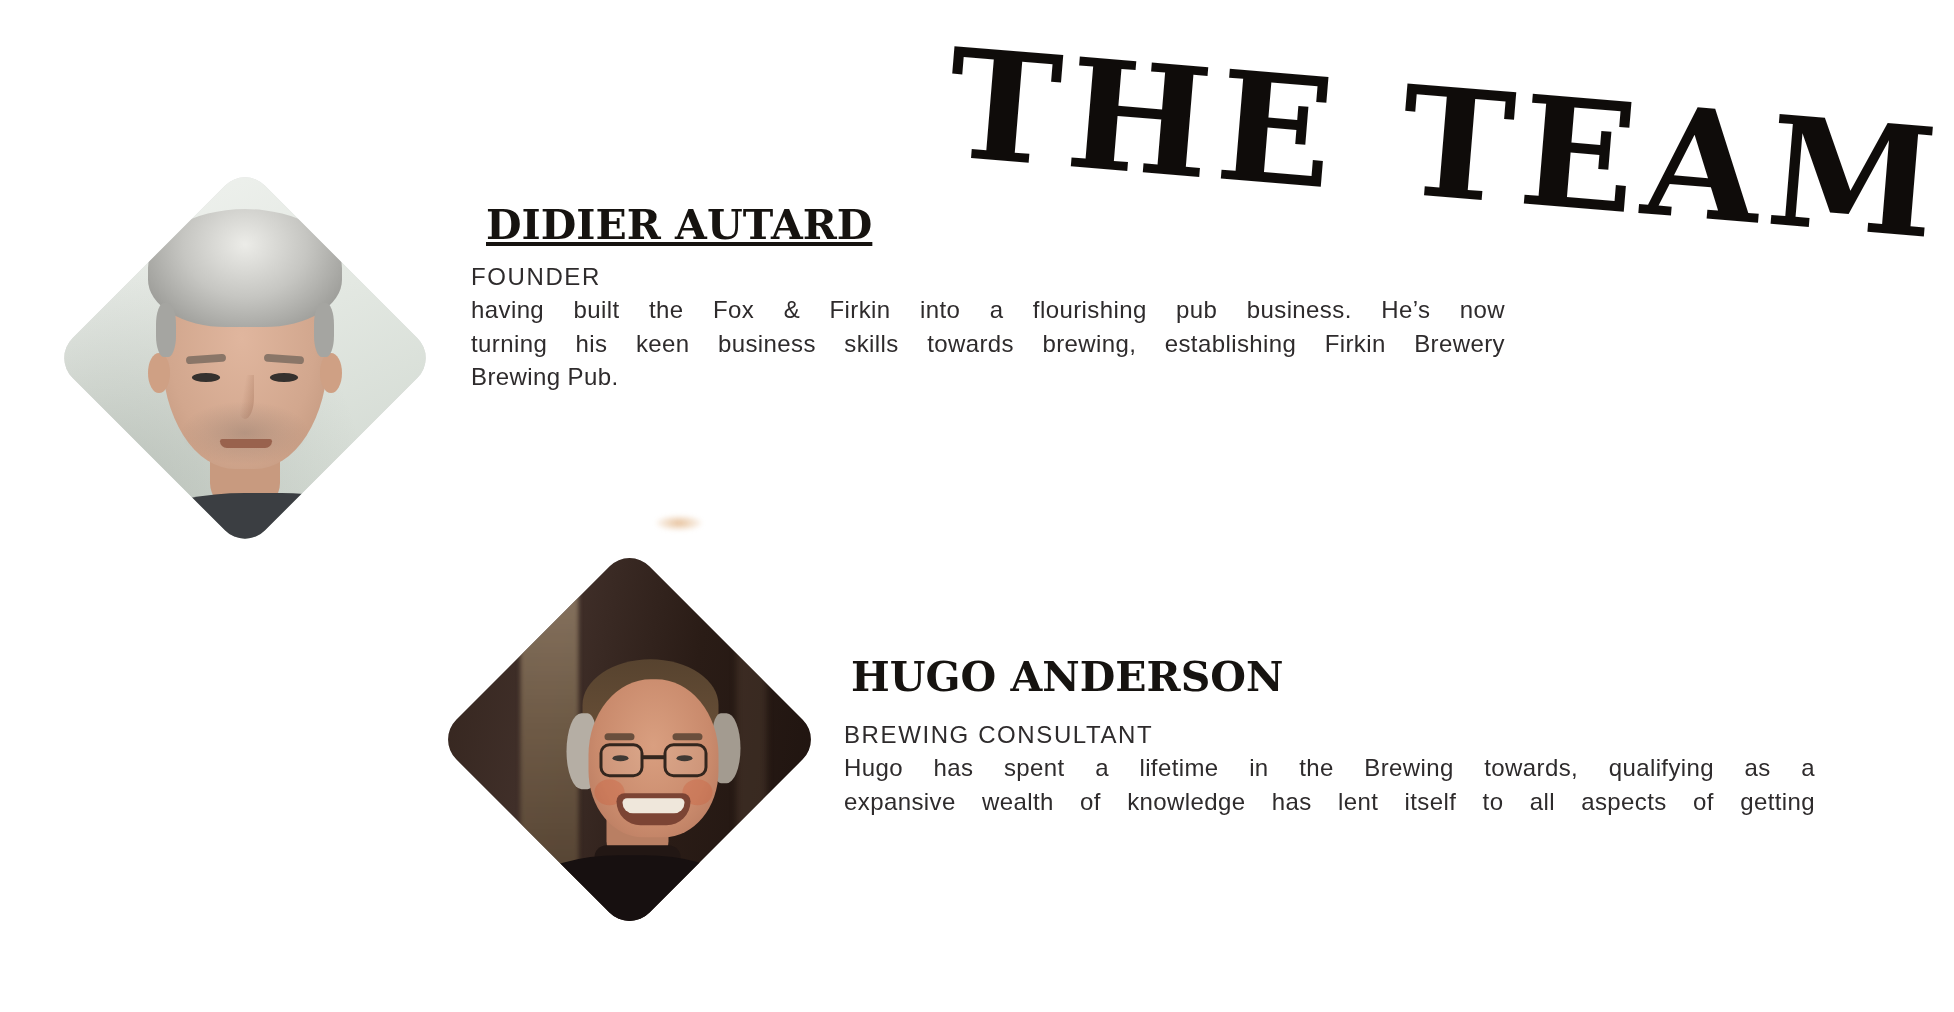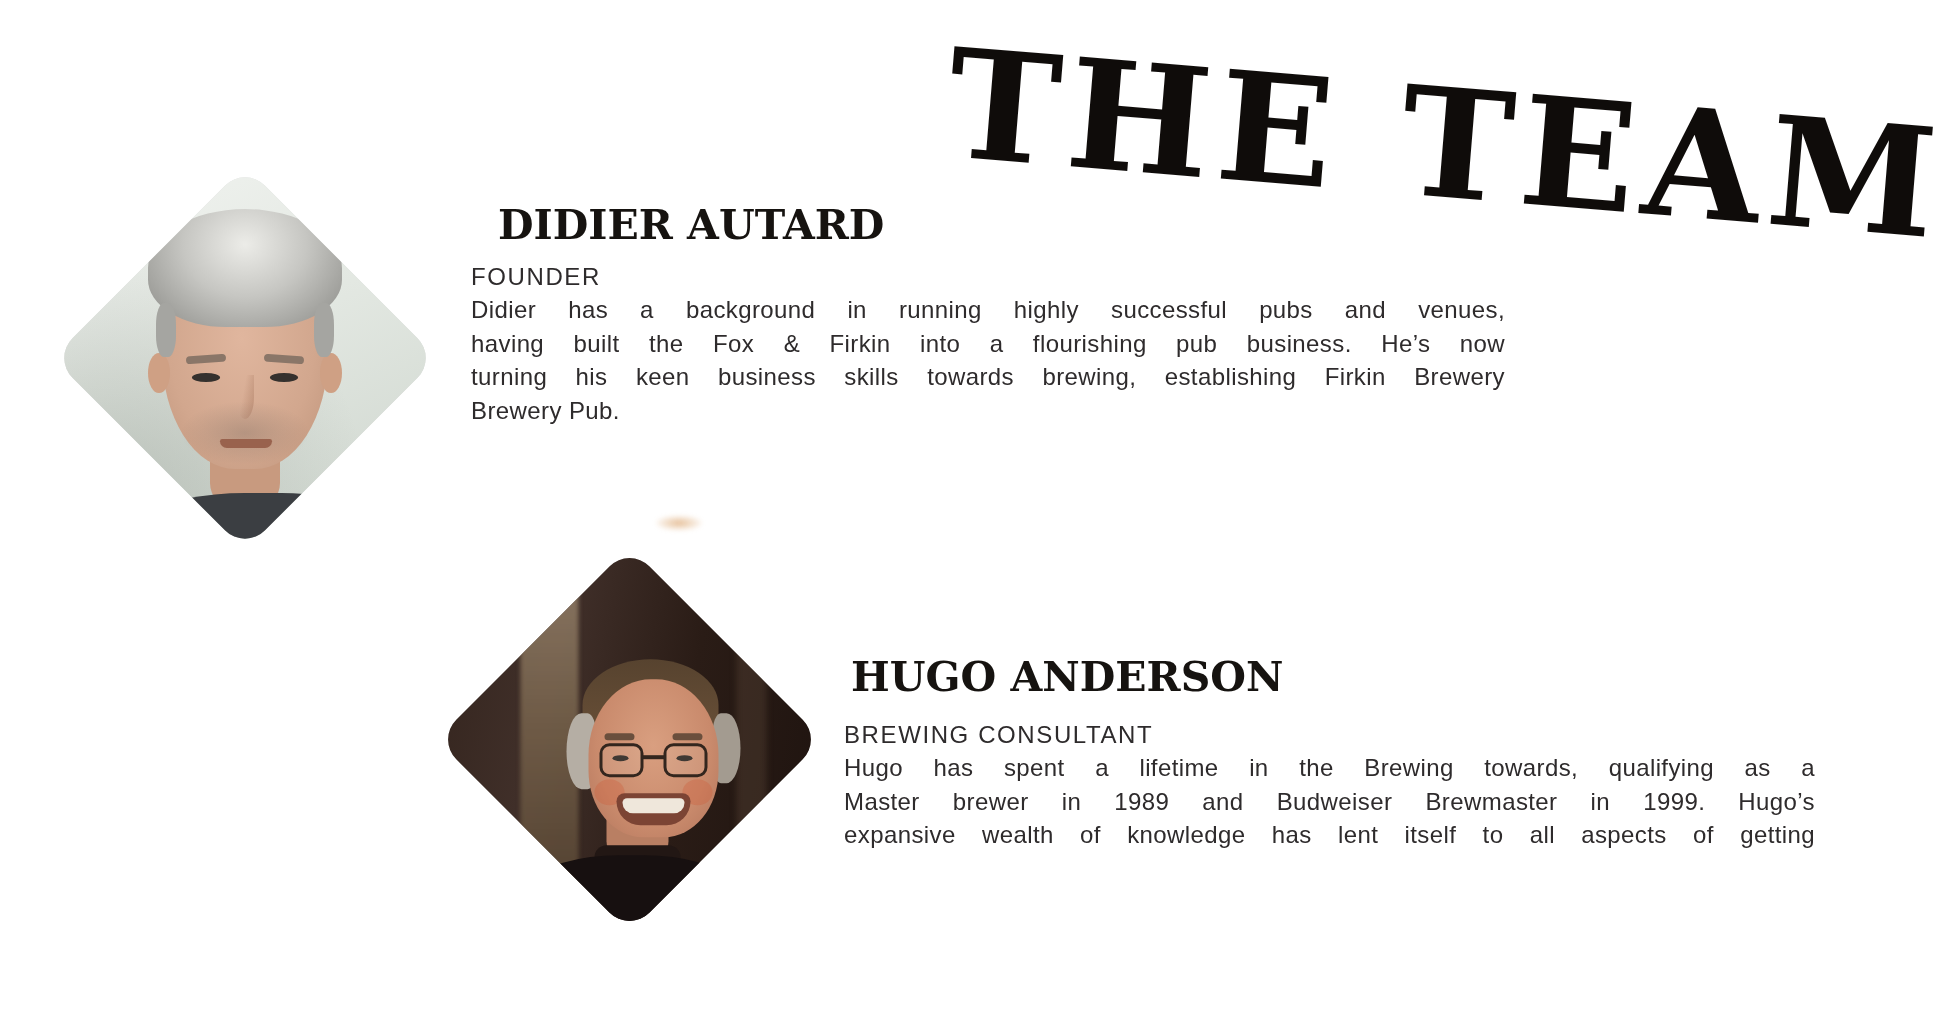--- a/index.html
+++ b/index.html
@@ -14,21 +14,21 @@
     font-family:"DejaVu Serif",serif;font-weight:700;
     font-size:151px;line-height:1;letter-spacing:8px;color:#0f0c0a;
     white-space:nowrap;transform:rotate(4.7deg);transform-origin:0 50%;
   }
 
   
   .member-name{
     position:absolute;font-family:"DejaVu Serif",serif;font-weight:700;
     font-size:41px;line-height:1.2;color:#161310;white-space:nowrap;
   }
-  .n1{left:498px;top:201px;}
+  .n1{left:486px;top:201px;text-decoration:underline;}
   .n2{left:843px;top:653px;margin-left:8px;}
 
   .member-text{
     position:absolute;font-size:24px;line-height:33.4px;color:#2e2b2c;letter-spacing:0.4px;
   }
   .t1{left:471px;top:260px;width:1034px;}
   .t2{left:844px;top:718px;width:971px;}
   .role{letter-spacing:1.6px;}
   .bio-line{min-height:33.4px;}
   .bio-line.jline{text-align:justify;text-align-last:justify;}
@@ -136,24 +136,23 @@
         <div class="pd-eye-r"></div>
         <div class="pd-nose"></div>
         <div class="pd-mouth"></div>
         <div class="pd-shirt"></div>
       </div>
     </div>
     <div class="member-name n1">DIDIER AUTARD</div>
     <div class="member-text t1">
       <div class="role">FOUNDER</div>
       <div class="bio">
-          <div class="bio-line jline">Didier has a background in running highly successful pubs and venues,</div>
           <div class="bio-line jline">having built the Fox &amp; Firkin into a flourishing pub business. He’s now</div>
           <div class="bio-line jline">turning his keen business skills towards brewing, establishing Firkin Brewery</div>
-          <div class="bio-line">Brewery Pub.</div>
+          <div class="bio-line">Brewing Pub.</div>
         </div>
     </div>
   </section>
 
   <div class="smudge"></div>
 
   <section>
     <div class="diamond d2" title="Diamond-shaped portrait of a smiling man with glasses wearing a dark turtleneck">
       <div class="photo">
         <div class="ph-bg"></div>
@@ -178,19 +177,18 @@
         <div class="ph-teeth"></div>
         <div class="ph-collar"></div>
         <div class="ph-body"></div>
       </div>
     </div>
     <div class="member-name n2">HUGO ANDERSON</div>
     <div class="member-text t2">
       <div class="role">BREWING CONSULTANT</div>
       <div class="bio">
           <div class="bio-line jline">Hugo has spent a lifetime in the Brewing towards, qualifying as a</div>
-          <div class="bio-line jline">Master brewer in 1989 and Budweiser Brewmaster in 1999. Hugo’s</div>
           <div class="bio-line jline">expansive wealth of knowledge has lent itself to all aspects of getting</div>
         </div>
     </div>
   </section>
 
 </div>
 
 </body></html>

